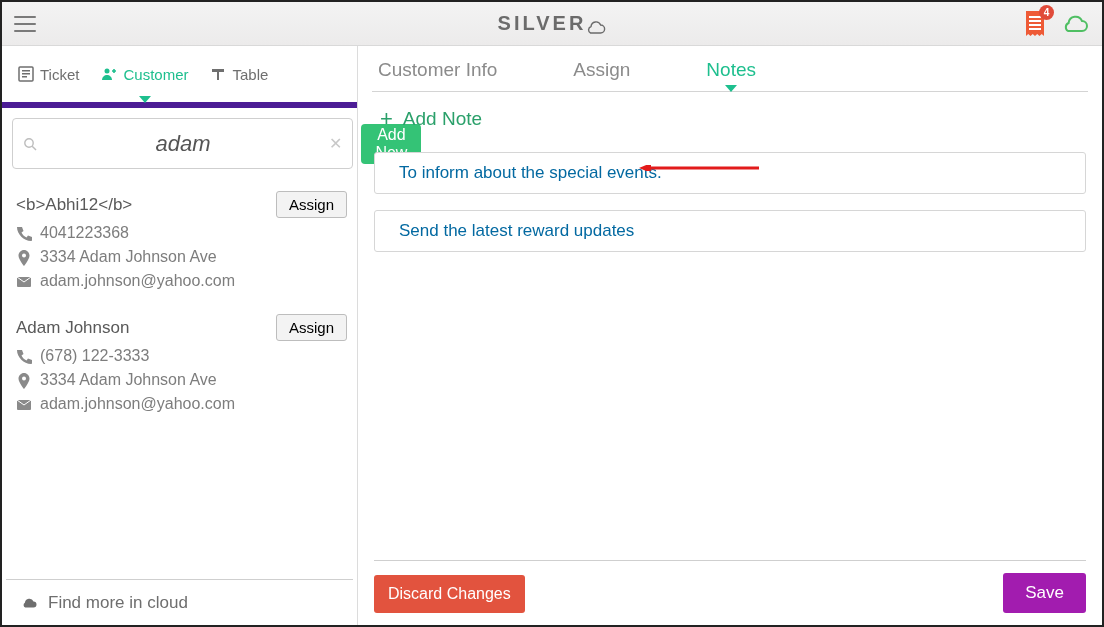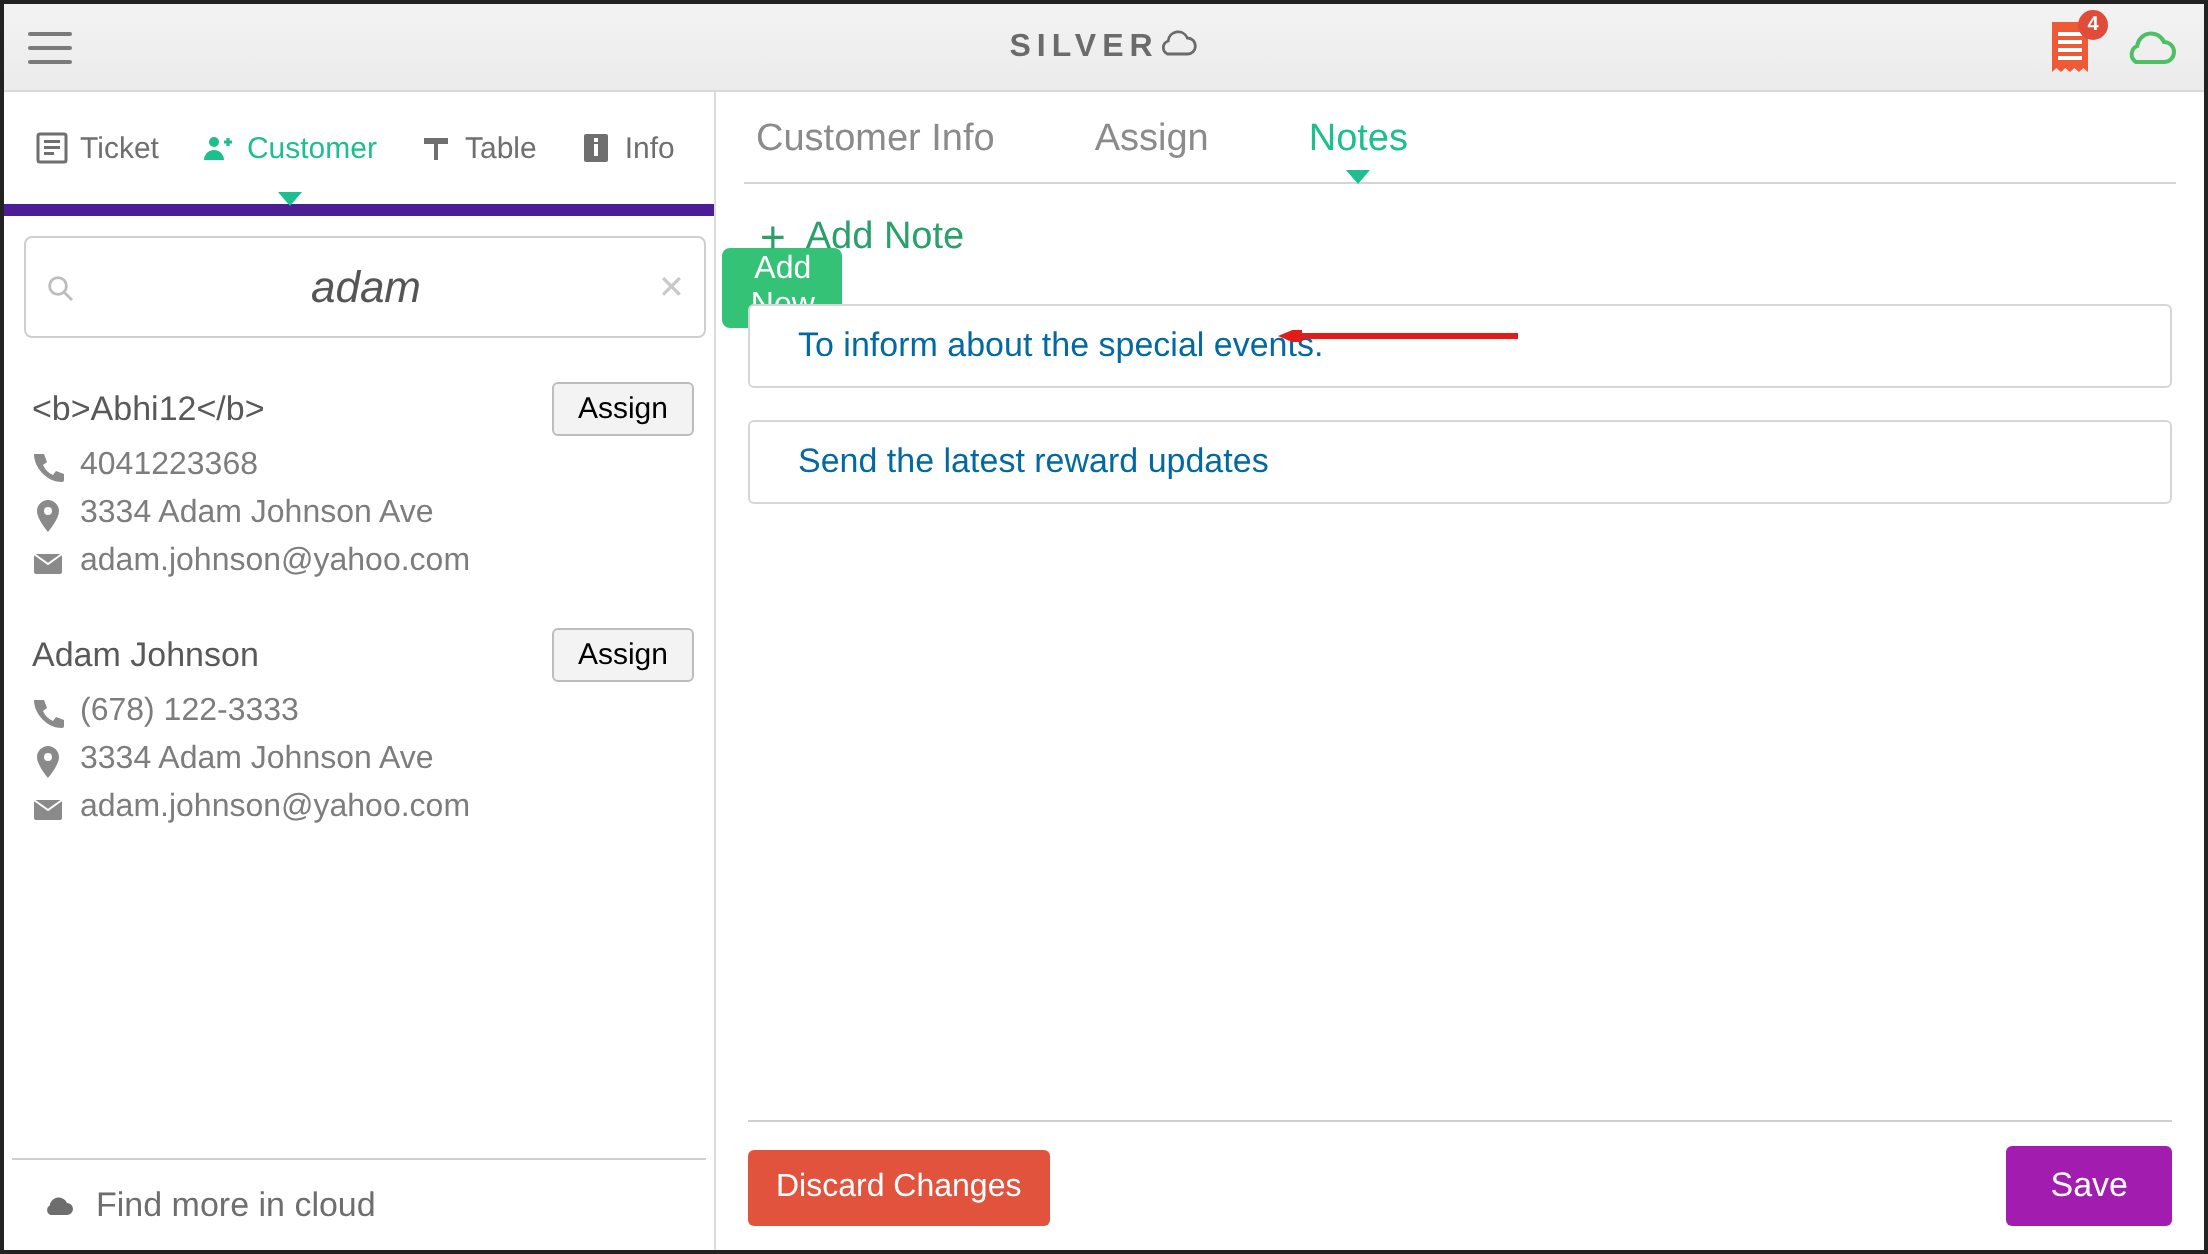--- a/index.html
+++ b/index.html
@@ -3,21 +3,21 @@
 <meta charset="utf-8">
 <style>
   * { box-sizing: border-box; margin: 0; padding: 0; }
   html, body { width: 1104px; height: 627px; font-family: -apple-system, "Helvetica Neue", Arial, sans-serif; background: #fff; }
   .frame { width: 1104px; height: 627px; border: 2px solid #222; position: relative; background: #fff; overflow: hidden; }
 
   
   .topbar { height: 44px; background: linear-gradient(#f3f3f3,#ecebeb); border-bottom: 1px solid #d9d9d9; display: flex; align-items: center; padding: 0 12px; position: relative; }
   .hamburger { width: 22px; height: 16px; display:flex; flex-direction:column; justify-content:space-between; cursor:pointer;}
   .hamburger span{height:2px;background:#7a7a7a;border-radius:1px;}
-  .brand { position:absolute; left:50%; transform:translateX(-50%); font-size:16px; letter-spacing:3px; color:#6b6b6b; font-weight:600; display:flex; align-items:flex-start;}
+  .brand { position:absolute; left:50%; transform:translateX(-50%); font-size:20px; letter-spacing:3px; color:#6b6b6b; font-weight:600; display:flex; align-items:flex-end;}
   .brand svg{margin-left:-2px;}
   .top-right { margin-left:auto; display:flex; align-items:center; gap:12px;}
   .receipt-btn{position:relative; width:26px; height:30px; display:flex; align-items:center; justify-content:center;}
   .receipt-btn svg{display:block;}
   .badge{position:absolute; top:-4px; right:-6px; background:#e04b3a; color:#fff; border-radius:50%; width:15px; height:15px; font-size:10px; display:flex; align-items:center; justify-content:center; font-weight:600;}
   .cloud-ico{width:30px;height:22px;}
 
   
   .body { display:flex; height: calc(627px - 44px - 4px); }
   .left { width: 356px; border-right:1px solid #dcdcdc; display:flex; flex-direction:column; }
@@ -40,21 +40,21 @@
   .card{border-bottom:none; padding:10px 0 14px 0;}
   .card-head{display:flex; align-items:center; justify-content:space-between;}
   .card-name{font-size:17px; color:#595959;}
   .assign{border:1px solid #bdbdbd; background:#f3f3f3; border-radius:3px; padding:4px 12px; font-size:15px; color:#000000; cursor:pointer;}
   .detail{display:flex; align-items:flex-end; gap:8px; margin-top:6px; color:#7d7d7d; font-size:16px;}
   .detail svg{width:16px;height:16px; fill:#8a8a8a; flex-shrink:0;}
 
   .cloudmore{border-top:1px solid #cfcfcf; height:46px; display:flex; align-items:center; gap:10px; padding:0 14px; color:#6e6e6e; font-size:17px; cursor:pointer; margin:0 4px;}
 
   
-  .rtabs{display:flex; gap:50px; height:46px; align-items:flex-end; border-bottom:1px solid #d4d4d4; padding:0 6px 0 6px; position:relative;}
+  .rtabs{display:flex; gap:76px; height:46px; align-items:flex-end; border-bottom:1px solid #d4d4d4; padding:0 6px 0 6px; position:relative;}
   .rtab{color:#8b8b8b; font-size:19px; padding-bottom:10px; cursor:pointer; position:relative;}
   .rtab.active{color:#1ebf8e;}
   .rtab.active::after{content:""; position:absolute; left:50%; bottom:-1px; transform:translateX(-50%); width:0;height:0;border-left:6px solid transparent;border-right:6px solid transparent;border-top:7px solid #1ebf8e;}
 
   .addnote{display:flex; align-items:center; gap:10px; color:#2aa06a; font-size:19px; padding:16px 4px 14px 8px; cursor:pointer;}
   .addnote .plus{font-size:22px; line-height:1;}
 
   .note{background:#fff; border:1px solid #d6d6d6; border-radius:3px; padding:10px 24px; margin:8px 2px; color:#0369a1; font-size:17px; cursor:pointer; position:relative;}
   .arrow{position:absolute; top:12px; right:326px; width:120px; height:6px; pointer-events:none;}
 
@@ -117,28 +117,20 @@
               <path d="M11 5h4M13 3v4" stroke="#1ebf8e" stroke-width="1.6"></path>
             </svg>
           <span>Customer</span>
         </div>
         <div class="ltab">
           <svg viewBox="0 0 16 16">
               <path d="M2 3h12v3H2zM7 6h2v8H7zM4 14h8" fill="#6f6f6f"></path>
             </svg>
           <span>Table</span>
         </div>
-        <div class="ltab">
-          <svg viewBox="0 0 16 16">
-              <rect x="2" y="1" width="12" height="14" rx="1" fill="#6f6f6f"></rect>
-              <rect x="7" y="3" width="2" height="2" fill="#fff"></rect>
-              <rect x="7" y="6" width="2" height="6" fill="#fff"></rect>
-            </svg>
-          <span>Info</span>
-        </div>
       </div>
 
       <div class="searchrow">
         <div class="searchbox">
           <svg width="14" height="14" viewBox="0 0 14 14">
               <circle cx="6" cy="6" r="4.2" fill="none" stroke="#bdbdbd" stroke-width="1.4"></circle>
               <line x1="9.2" y1="9.2" x2="13" y2="13" stroke="#bdbdbd" stroke-width="1.4"></line>
             </svg>
           <input value="adam" style="">
           <span class="clear">✕</span>

